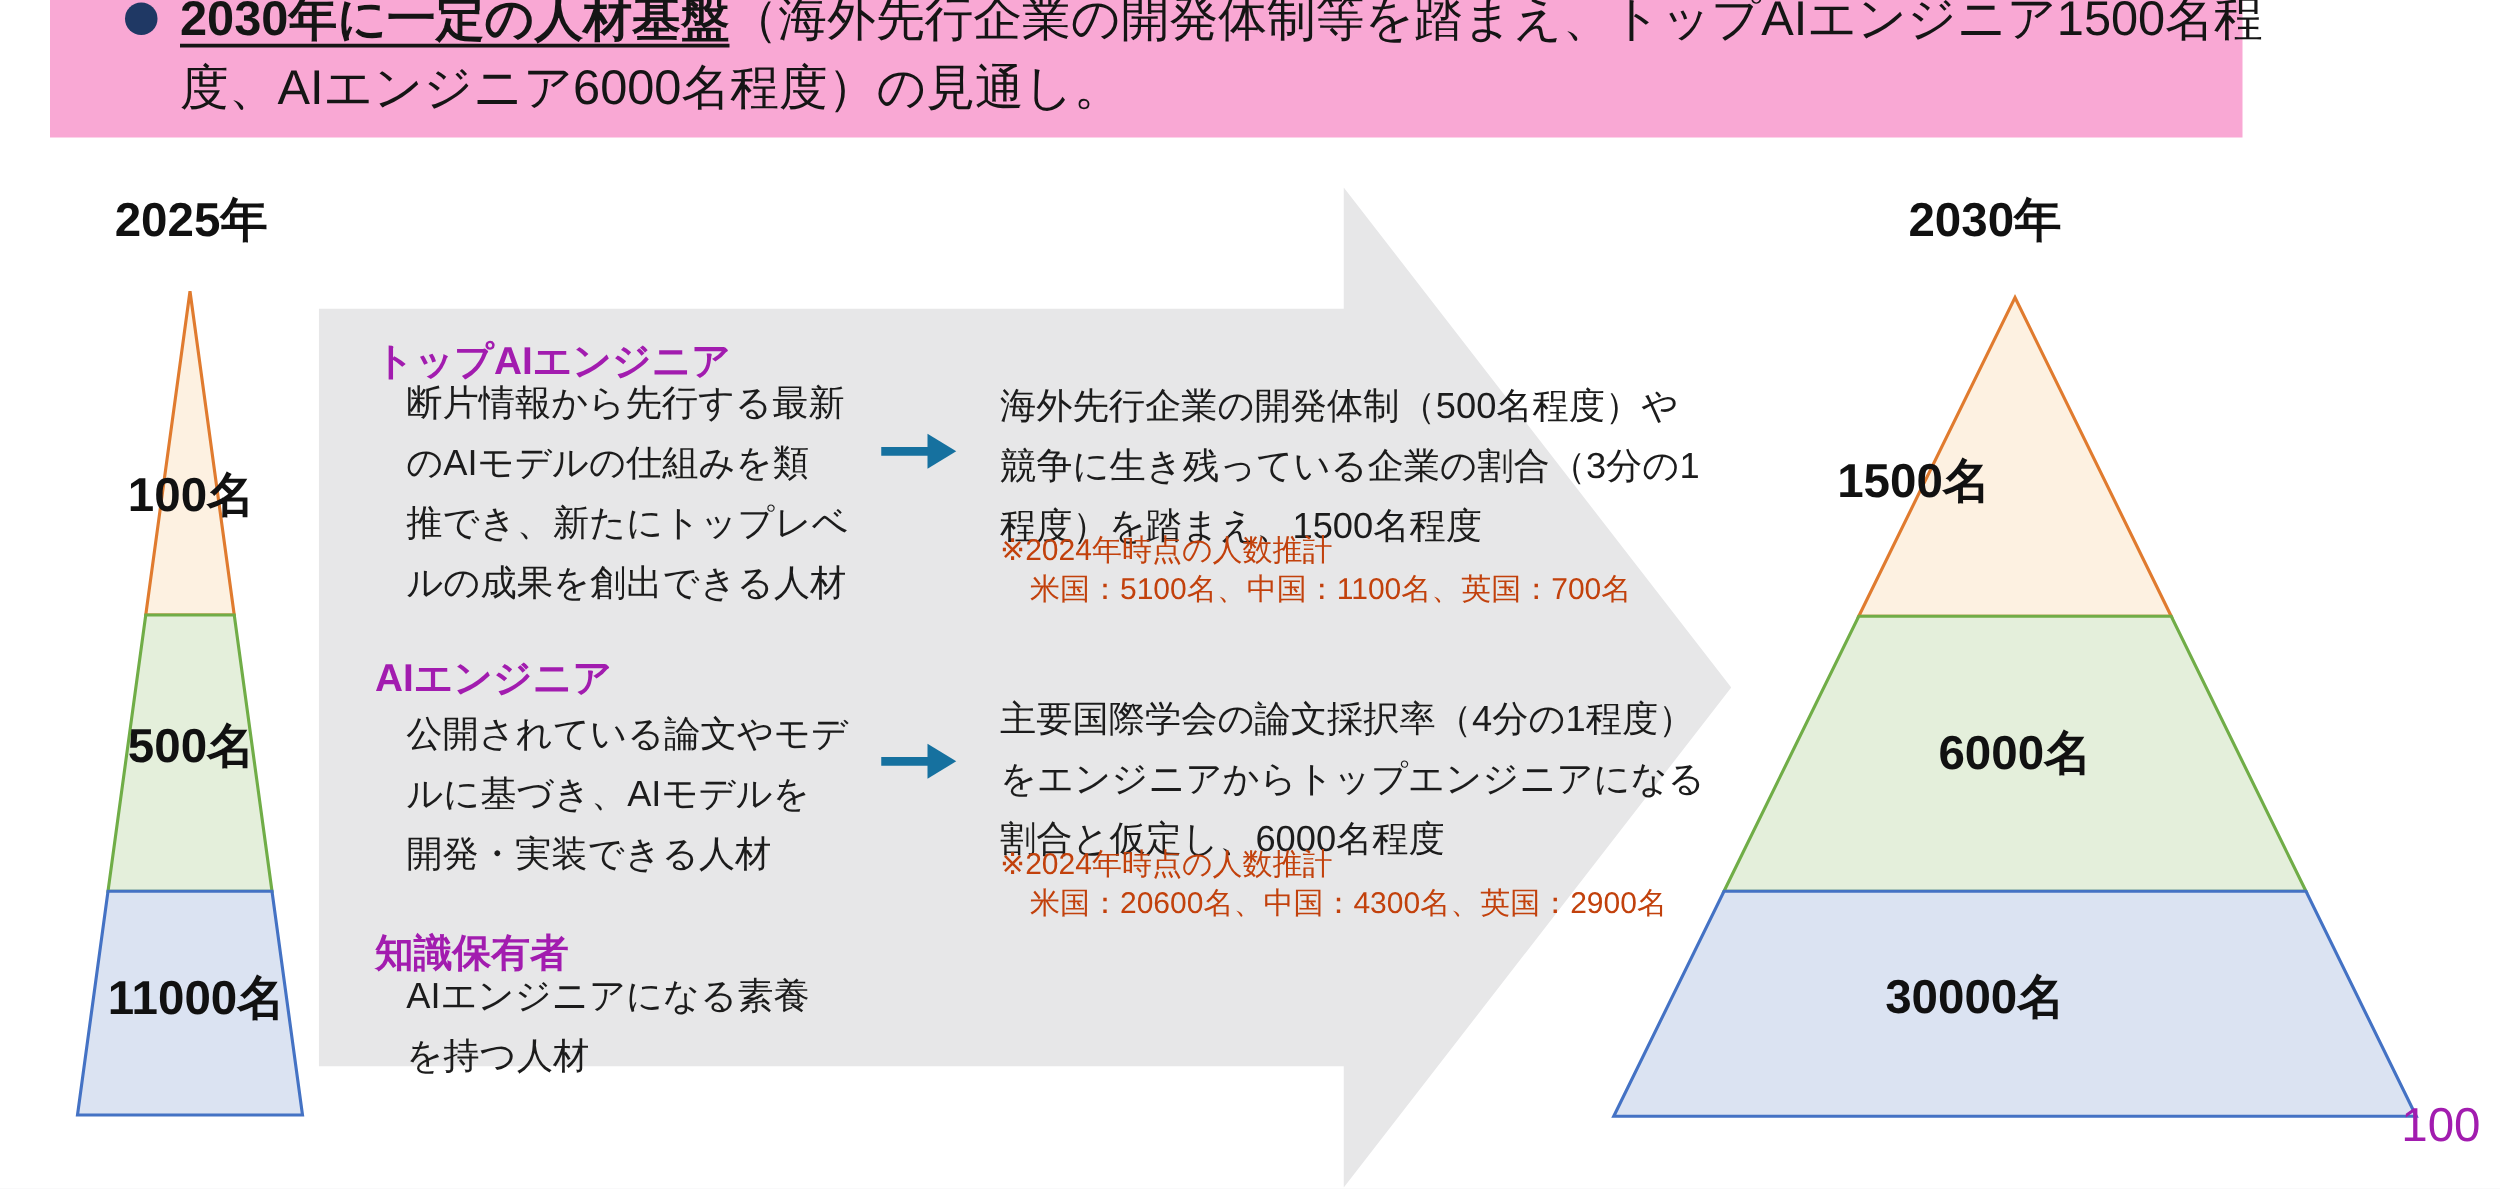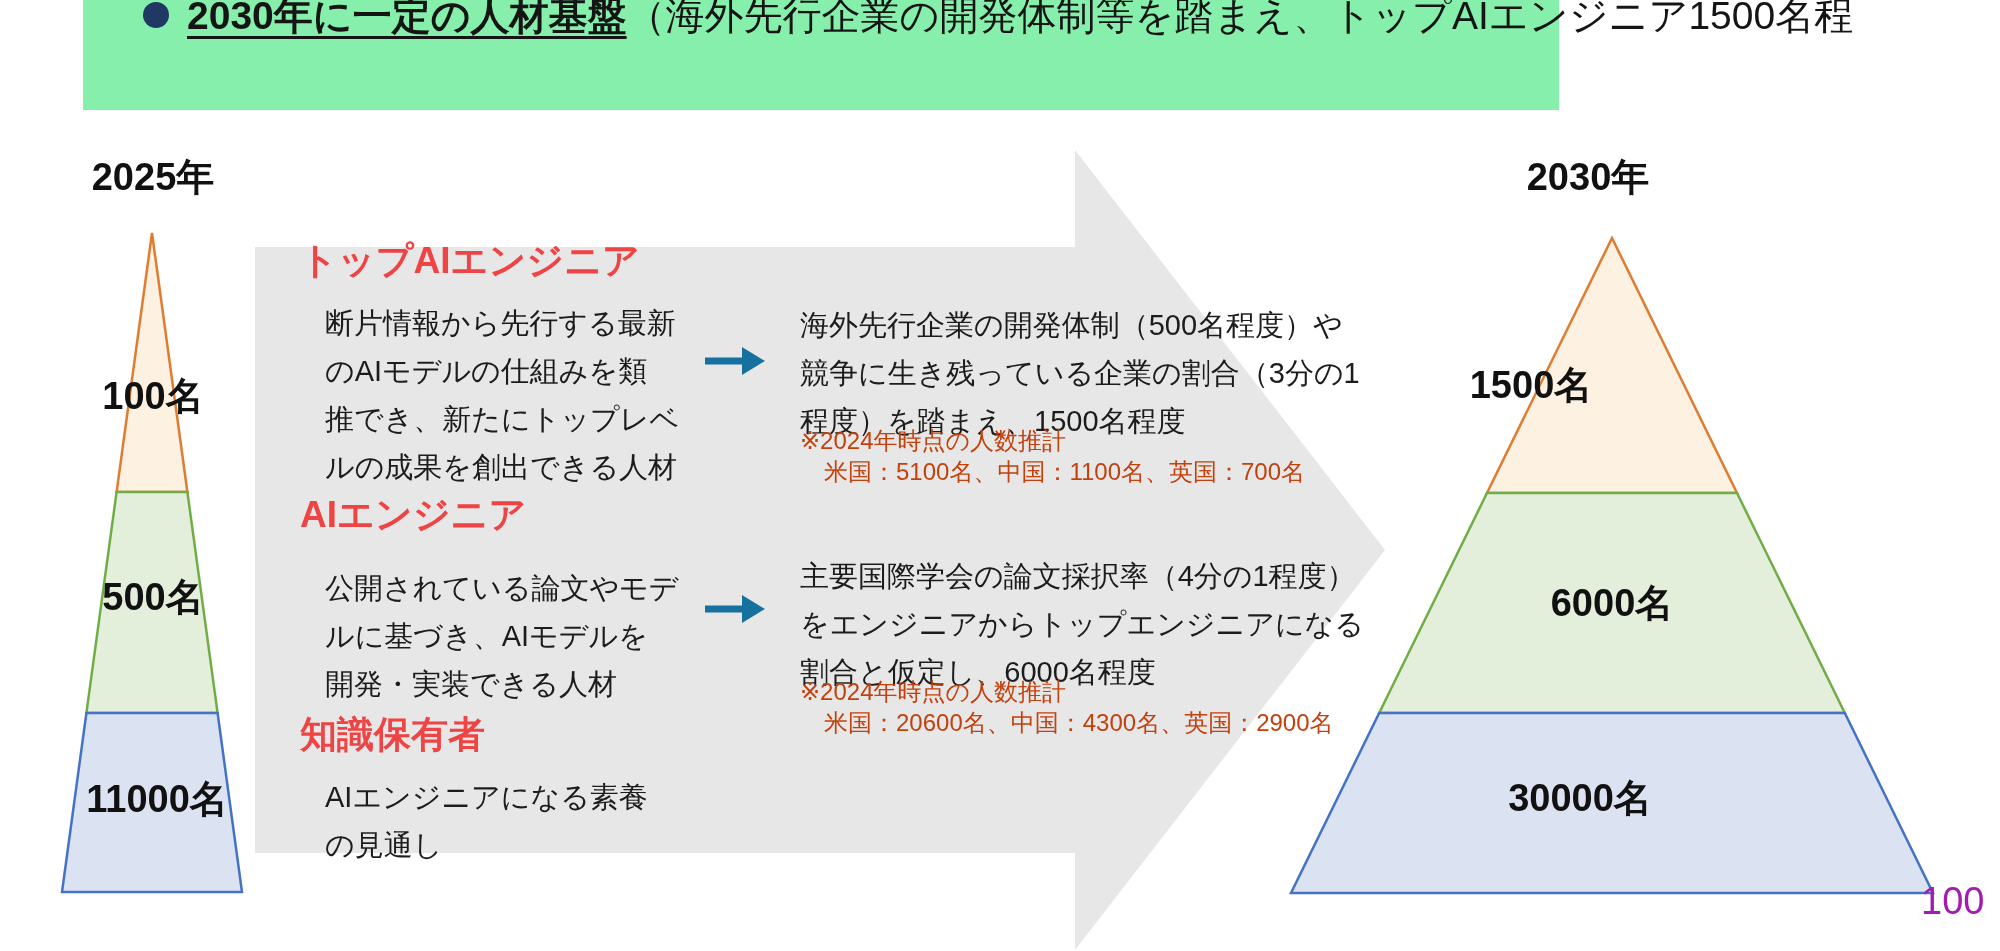--- a/index.html
+++ b/index.html
@@ -2,21 +2,21 @@
 <html><head>
 <meta charset="utf-8">
 <style>
   html,body{margin:0;padding:0;}
   body{
     width:2000px;height:951px;position:relative;overflow:hidden;
     background:#ffffff;color:#1a1a1a;
     font-family:"Liberation Sans","DejaVu Sans",sans-serif;
   }
   .abs{position:absolute;}
-  .top-box{left:40px;top:0;width:1476px;height:110px;background:#86efac;margin-left:43px;}
+  .top-box{left:40px;top:0;width:1754px;height:110px;background:#f9a8d4;}
   .bullet-dot{left:60px;top:2px;width:26px;height:26px;border-radius:50%;background:#1f3864;}
   .bullet-para{
     left:104px;top:-12px;font-size:39px;line-height:55px;white-space:nowrap;color:#151515;
   }
   .bullet-lead{
     font-weight:bold;text-decoration:underline;
     text-decoration-thickness:3px;text-underline-offset:7px;
   }
   .year-label{
     font-size:38px;line-height:44px;font-weight:bold;transform:translateX(-50%);
@@ -24,32 +24,32 @@
   }
   .gray-arrow{
     left:0;top:0;width:2000px;height:951px;background:#e7e7e8;
     clip-path:polygon(255px 247px,1075px 247px,1075px 150px,1385px 550px,1075px 950px,1075px 853px,255px 853px);
   }
   .pyr-svg{left:0;top:0;}
   .pyr-label{
     font-size:38px;font-weight:bold;transform:translate(-50%,-50%);
     white-space:nowrap;color:#111;
   }
-  .block-h{font-size:37px;line-height:36px;font-weight:bold;white-space:nowrap;color:#ef4444;}
+  .block-h{font-size:31px;line-height:36px;font-weight:bold;white-space:nowrap;color:#a21caf;margin-top:28px;}
   .body-text{font-size:29px;line-height:48px;white-space:pre-line;color:#1c1c1c;}
   .note-text{font-size:24px;line-height:31px;white-space:pre-line;color:#c2410c;}
   .flow-arrow{width:62px;height:30px;}
   .page-num{font-size:38px;line-height:34px;color:#a21caf;}
 </style>
 </head>
 <body>
 
 <div class="abs top-box">
   <div class="abs bullet-dot"></div>
-  <div class="abs bullet-para"><span class="bullet-lead">2030年に一定の人材基盤</span><span>（海外先行企業の開発体制等を踏まえ、トップAIエンジニア1500名程</span><br></div>
+  <div class="abs bullet-para"><span class="bullet-lead">2030年に一定の人材基盤</span><span>（海外先行企業の開発体制等を踏まえ、トップAIエンジニア1500名程</span><br><span>度、AIエンジニア6000名程度）の見通し。</span></div>
 </div>
 
 <div class="abs gray-arrow"></div>
 
 <div class="abs year-label" style="left:153px;top:155px;">2025年</div>
 <div class="abs year-label" style="left:1588px;top:155px;">2030年</div>
 
 <svg class="abs pyr-svg" width="2000" height="951" viewBox="0 0 2000 951">
 
   <polygon points="152,233 187.4,492 116.6,492" fill="#fdf1e1" stroke="#e07b2f" stroke-width="2.5"></polygon>
@@ -93,15 +93,15 @@
   <polygon points="38,1 61,15 38,29" fill="#16719f"></polygon>
 </svg>
 <div class="abs body-text" style="left:800px;top:552px;">主要国際学会の論文採択率（4分の1程度）
 をエンジニアからトップエンジニアになる
 割合と仮定し、6000名程度</div>
 <div class="abs note-text" style="left:800px;top:676px;">※2024年時点の人数推計
 　米国：20600名、中国：4300名、英国：2900名</div>
 
 <div class="abs block-h" style="left:300px;top:717px;">知識保有者</div>
 <div class="abs body-text" style="left:325px;top:773px;">AIエンジニアになる素養
-の見通し</div>
+を持つ人材</div>
 
 <div class="abs page-num" style="left:1921px;top:884px;">100</div>
 
 </body></html>

